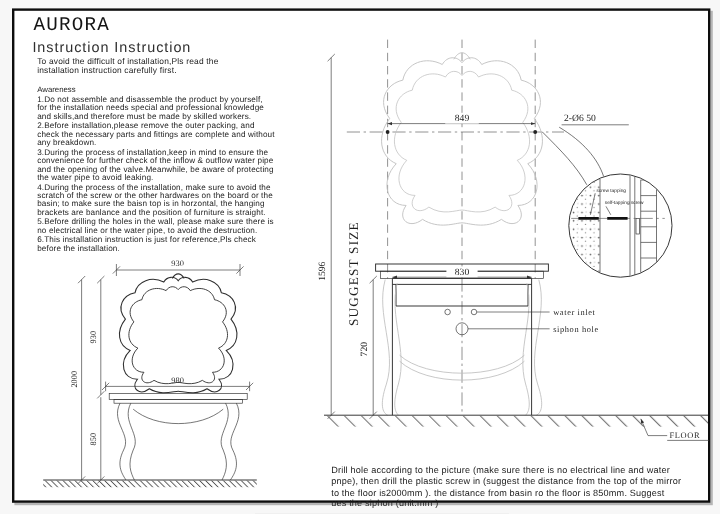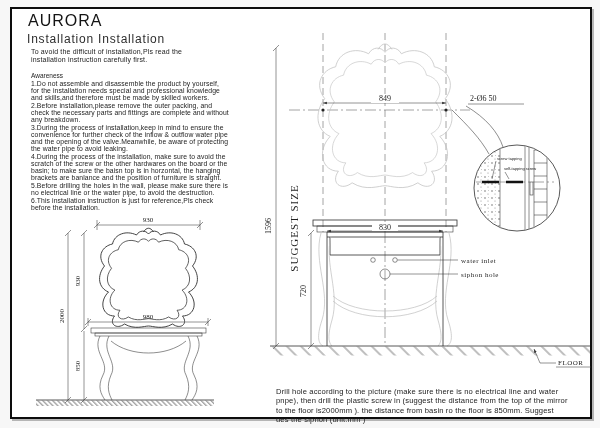--- a/index.html
+++ b/index.html
@@ -1,20 +1,20 @@
 <!DOCTYPE html>
 <html><head>
 <meta charset="utf-8">
 <style>
   html,body{margin:0;padding:0;background:#e9e9e9;}
   .canvas{position:relative;width:600px;height:428px;background:#f7f7f7;overflow:hidden;
           font-family:"Liberation Sans",sans-serif;}
   .page{position:absolute;left:10px;top:7px;width:578px;height:408px;background:#fff;
         border:2px solid #0d0d0d;box-shadow:2px 2px 0 #b5b5b5;}
-  .brand{position:absolute;left:16px;top:3px;font-family:Liberation Sans, sans-serif;
+  .brand{position:absolute;left:16px;top:3px;font-family:Liberation Mono, monospace;
          font-size:16px;letter-spacing:1px;color:#141414;}
   .title{position:absolute;left:15px;top:23px;font-size:12px;letter-spacing:.8px;color:#2e2e2e;}
   .intro{position:absolute;left:19px;top:39px;width:188px;font-size:7px;line-height:7.6px;
          color:#1c1c1c;letter-spacing:.15px;}
   .awareness{position:absolute;left:19px;top:63px;font-size:6.5px;color:#1c1c1c;}
   .items{position:absolute;left:19px;top:71px;width:198px;font-size:6.8px;line-height:7px;
          color:#1c1c1c;letter-spacing:.1px;}
   .items .item{margin-bottom:1px;}
   .note{position:absolute;left:264px;top:378px;width:292px;font-size:7.6px;line-height:9.4px;
         color:#1c1c1c;letter-spacing:.15px;}
@@ -31,21 +31,21 @@
   text.lab{font:7px "Liberation Serif",serif;fill:#1f1f1f;letter-spacing:.5px}
   text.tiny{font:4px "Liberation Sans",sans-serif;fill:#1f1f1f}
   text.big{font:11px "Liberation Serif",serif;fill:#1f1f1f;letter-spacing:1px}
 </style>
 </head>
 <body>
 
 <div class="canvas">
   <div class="page">
     <div class="brand">AURORA</div>
-    <div class="title">Installation Installation</div>
+    <div class="title">Instruction Instruction</div>
     <div class="intro">To avoid the difficult of installation,Pls read the installation instruction carefully first.</div>
     <div class="awareness">Awareness</div>
     <div class="items">
       <div class="item">1.Do not assemble and disassemble the product by yourself, for the installation needs special and professional knowledge and skills,and therefore must be made by skilled workers.</div>
       <div class="item">2.Before installation,please remove the outer packing, and check the necessary parts and fittings are complete and without any breakdown.</div>
       <div class="item">3.During the process of installation,keep in mind to ensure the convenience for further check of the inflow &amp; outflow water pipe and the opening of the valve.Meanwhile, be aware of protecting the water pipe to avoid leaking.</div>
       <div class="item">4.During the process of the installation, make sure to avoid the scratch of the screw or the other hardwares on the board or the basin; to make sure the baisn top is in horzontal, the hanging brackets are banlance and the position of furniture is straight.</div>
       <div class="item">5.Before drilling the holes in the wall, please make sure there is no electrical line or the water pipe, to avoid the destruction.</div>
       <div class="item">6.This installation instruction is just for reference,Pls check before the installation.</div>
     </div>

